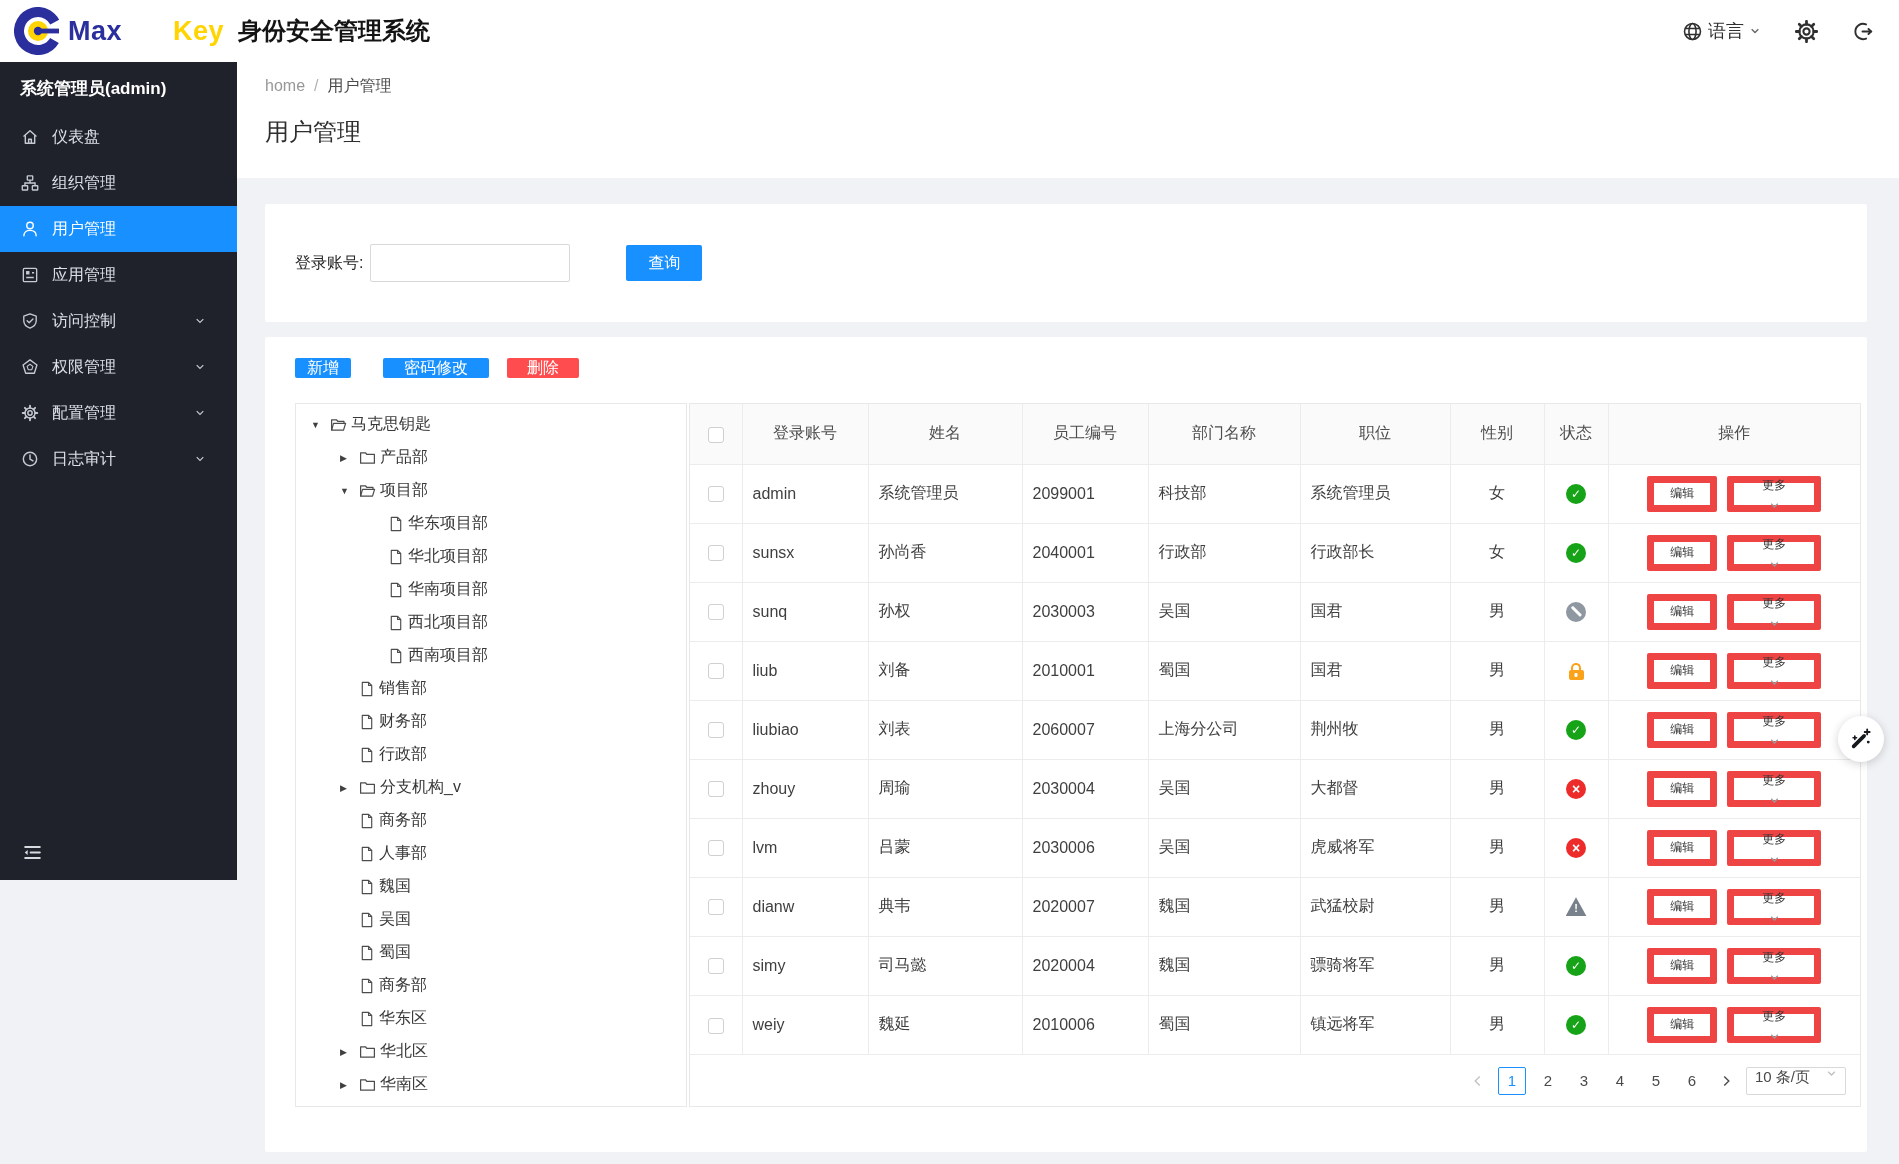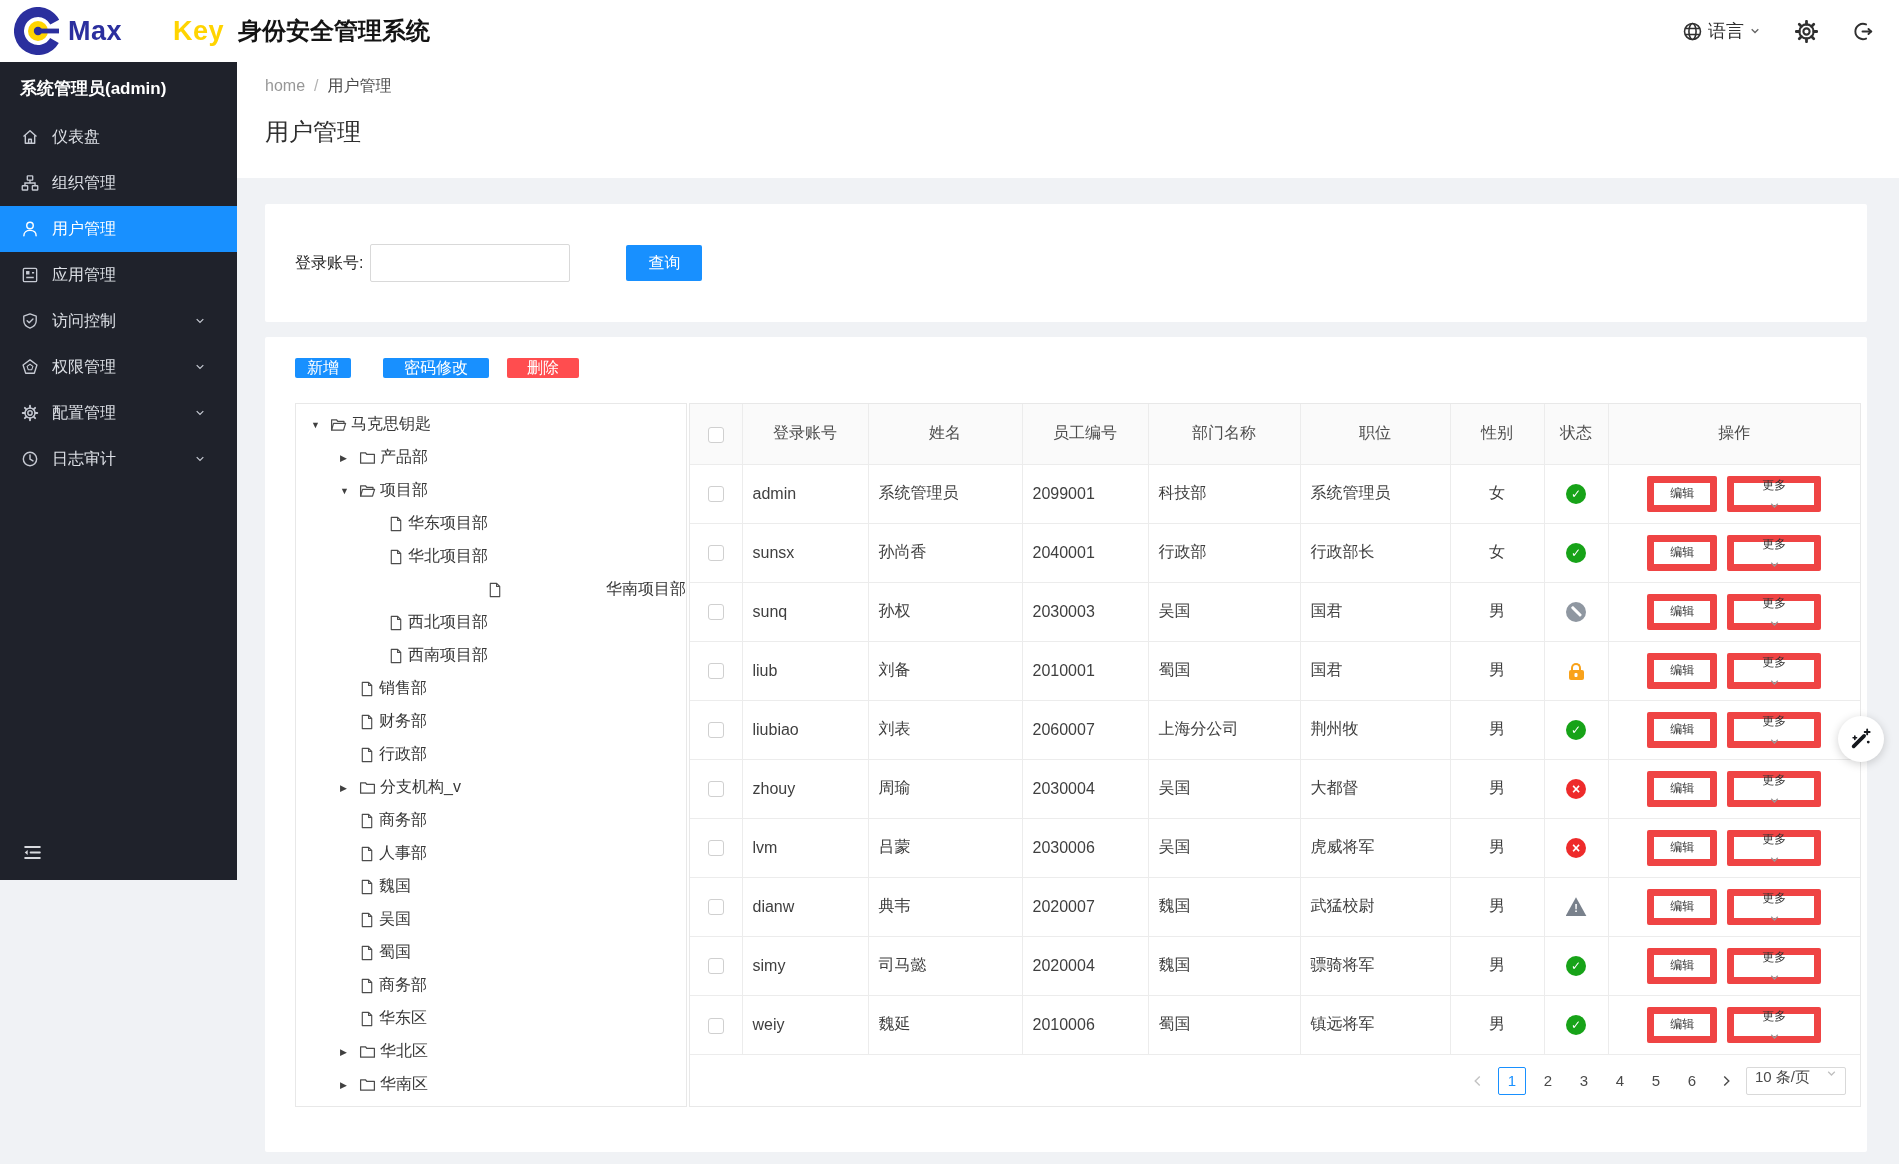--- a/index.html
+++ b/index.html
@@ -344,21 +344,21 @@
                 <div class="tree-item" style="padding-left: 71px;">
                   <span class="tree-caret"></span>
                   <span class="ic tree-ic">
                     <svg width="16" height="16" viewBox="0 0 18 18" fill="none" stroke="currentColor" stroke-width="1.3" stroke-linejoin="round">
                       <path d="M3.7 1.6 h7.1 l3.5 3.5 V16.4 H3.7 Z"></path>
                       <path d="M10.8 1.6 v3.5 h3.5"></path>
                     </svg>
                   </span>
                   <span class="tree-label">华北项目部</span>
                 </div>
-                <div class="tree-item" style="padding-left: 71px; justify-content: space-between;">
+                <div class="tree-item" style="padding-left: 71px;">
                   <span class="tree-caret"></span>
                   <span class="ic tree-ic">
                     <svg width="16" height="16" viewBox="0 0 18 18" fill="none" stroke="currentColor" stroke-width="1.3" stroke-linejoin="round">
                       <path d="M3.7 1.6 h7.1 l3.5 3.5 V16.4 H3.7 Z"></path>
                       <path d="M10.8 1.6 v3.5 h3.5"></path>
                     </svg>
                   </span>
                   <span class="tree-label">华南项目部</span>
                 </div>
                 <div class="tree-item" style="padding-left: 71px;">

